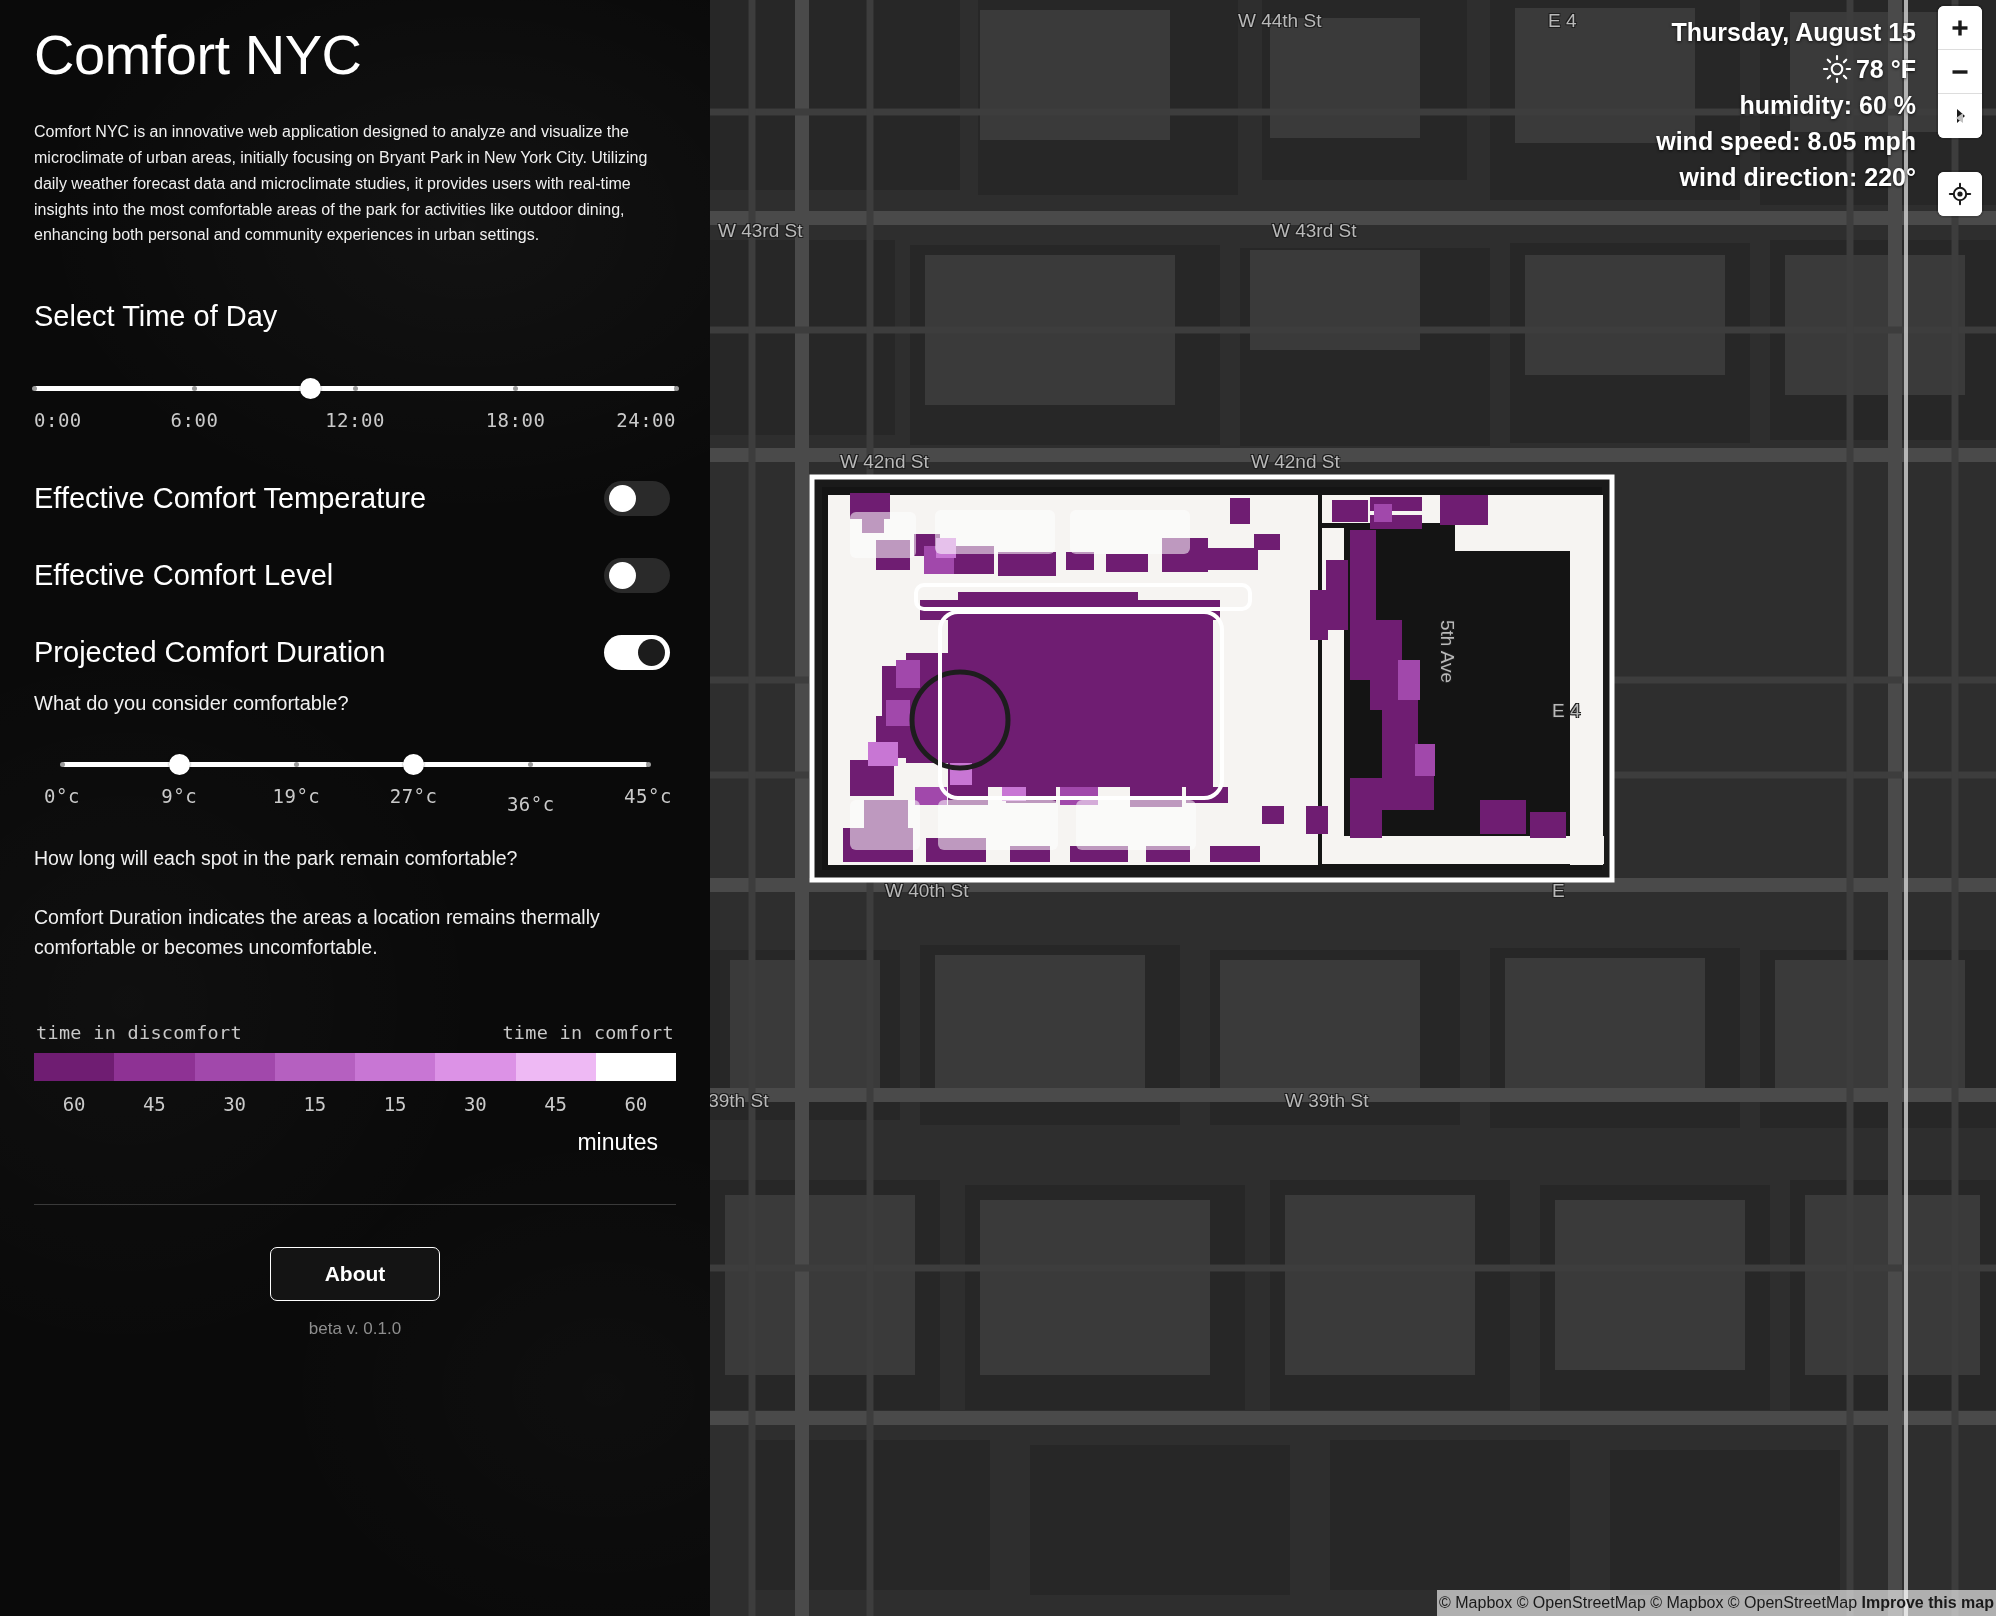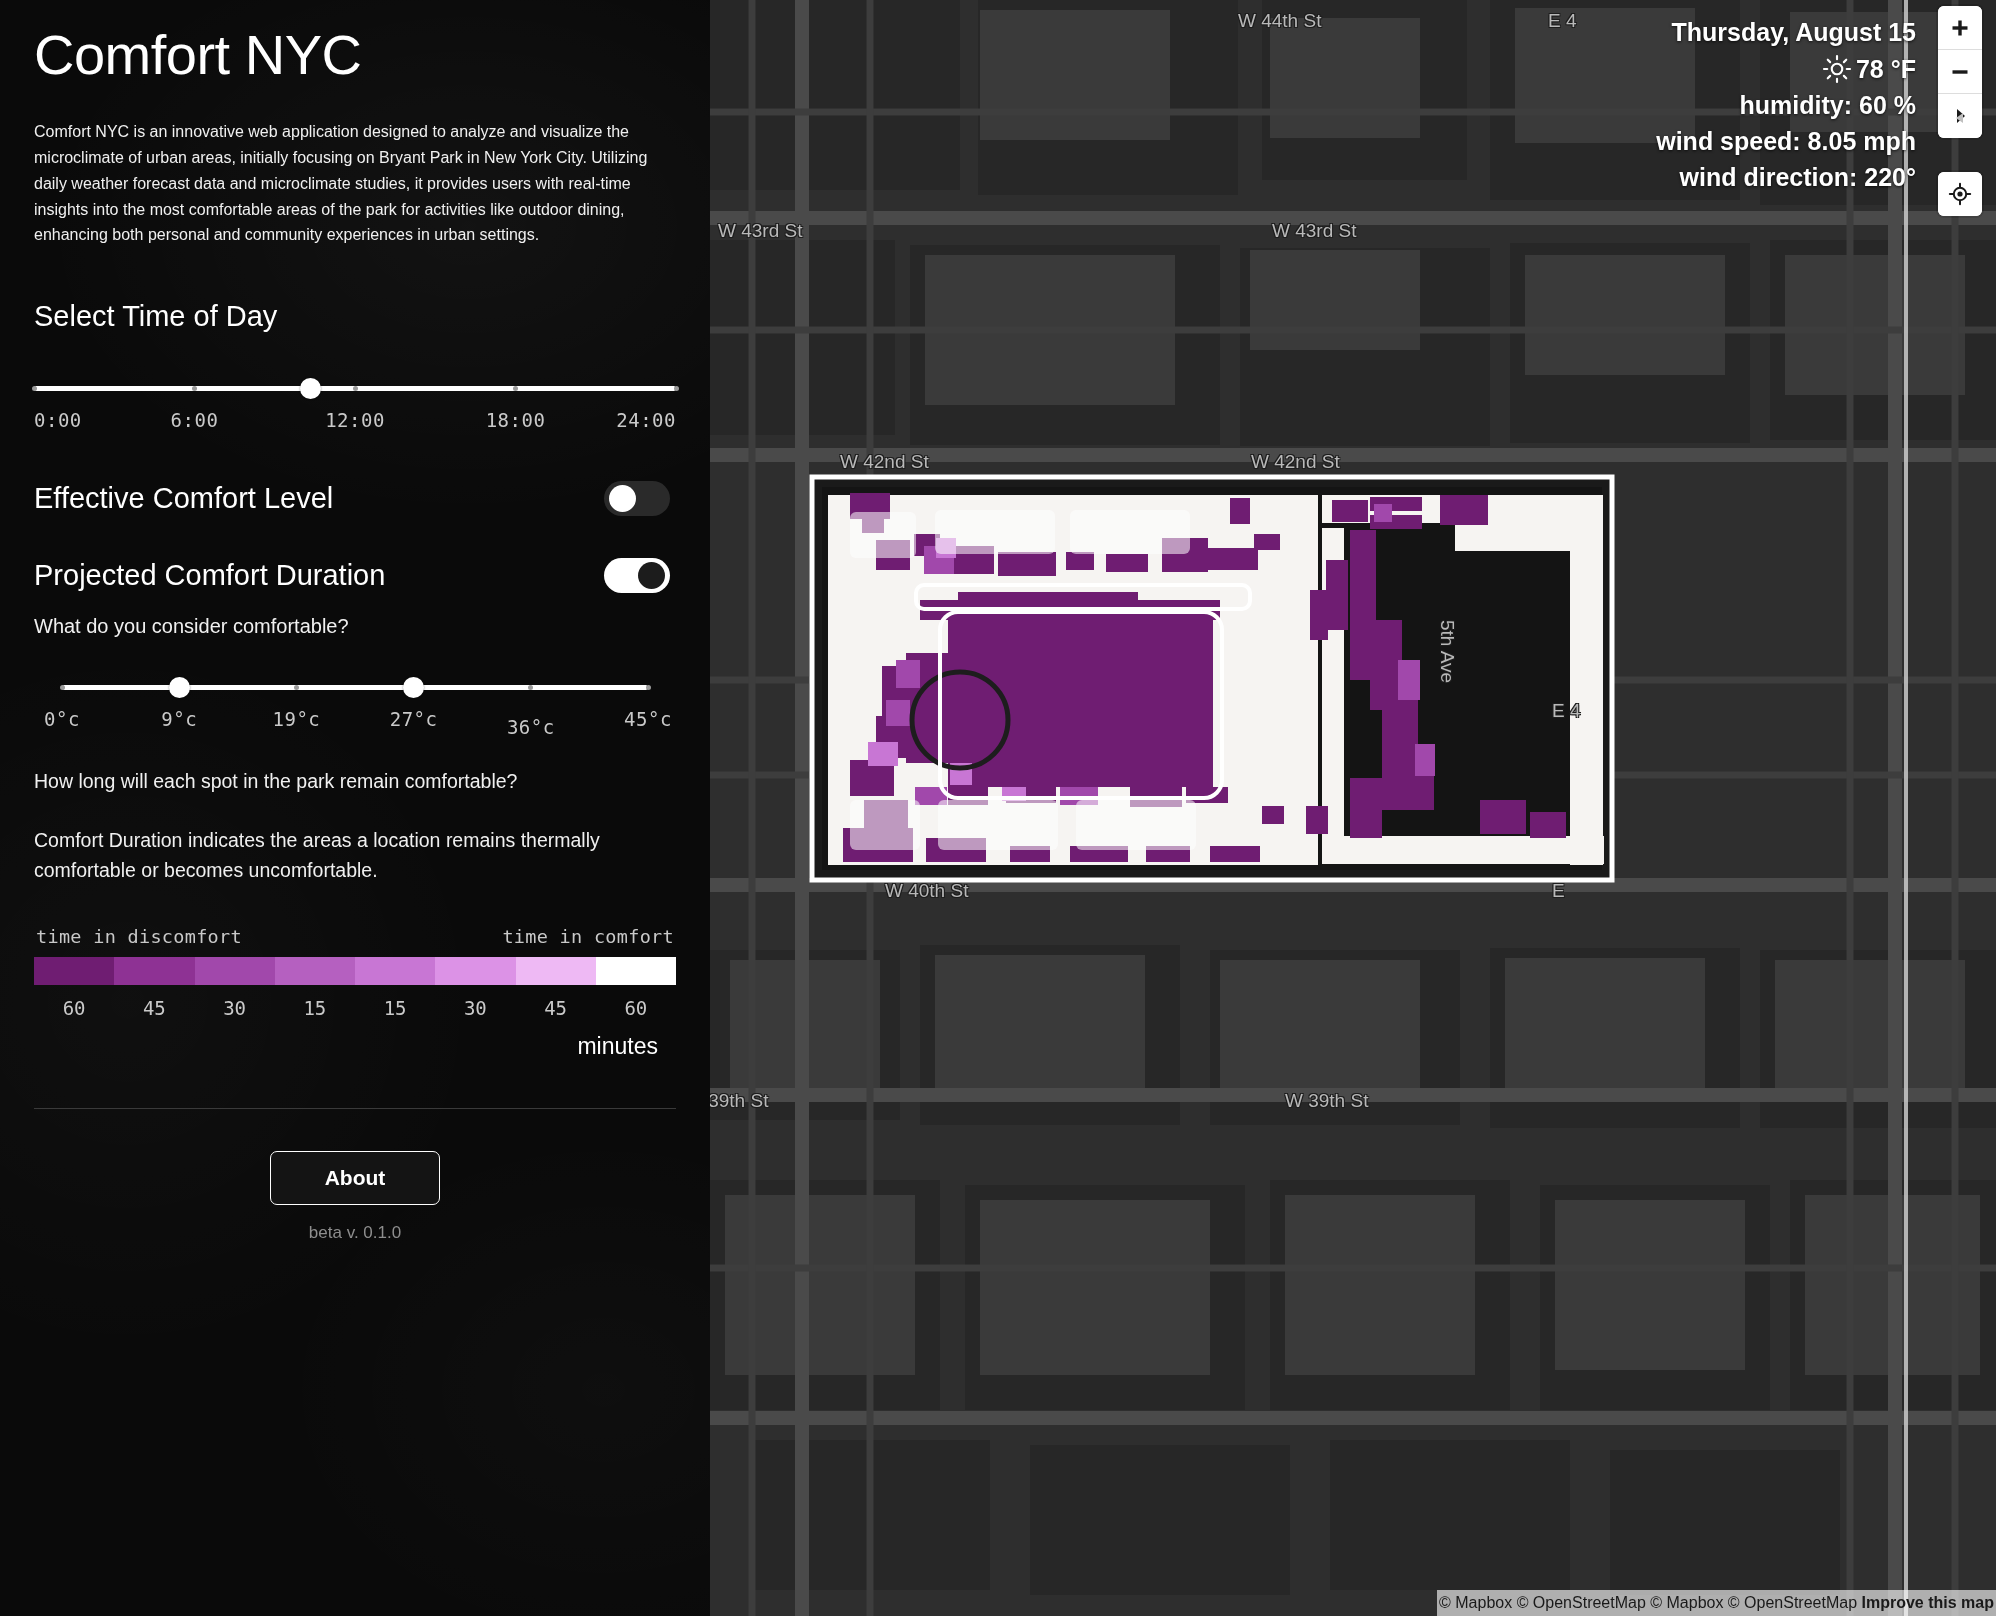--- a/index.html
+++ b/index.html
@@ -121,21 +121,21 @@
   }
   .body-text {
     font-size: 19.5px;
     line-height: 1.55;
     color: #f0f0f0;
     margin-top: 28px;
     max-width: 640px;
   }
 
   
-  .legend { margin-top: 41px; }
+  .legend { margin-top: 60px; }
   .legend-caption-row {
     display: flex; justify-content: space-between;
     font-family: "DejaVu Sans Mono", monospace;
     font-size: 18.5px; color: #c9c9c9;
     padding: 0 2px 10px 2px;
     letter-spacing: 0.3px;
   }
   .legend-bar { display: flex; height: 28px; width: 100%; }
   .legend-bar div { flex: 1 1 0; }
   .legend-values {
@@ -260,20 +260,26 @@
       </div>
       <div class="slider-labels" id="time-labels">
           <span style="left: 0%; transform: none;">0:00</span>
           <span style="left: 25%;">6:00</span>
           <span style="left: 50%;">12:00</span>
           <span style="left: 75%;">18:00</span>
           <span style="left: 100%; transform: translateX(-100%);">24:00</span>
         </div>
     </div>
 
+    <div class="toggle-row">
+      <span class="label">Effective Comfort Temperature</span>
+      <span class="switch" id="sw0">
+        <span class="knob"></span>
+      </span>
+    </div>
 
     <div class="toggle-row">
       <span class="label">Effective Comfort Level</span>
       <span class="switch" id="sw1">
         <span class="knob"></span>
       </span>
     </div>
 
     <div class="toggle-row">
       <span class="label">Projected Comfort Duration</span>

